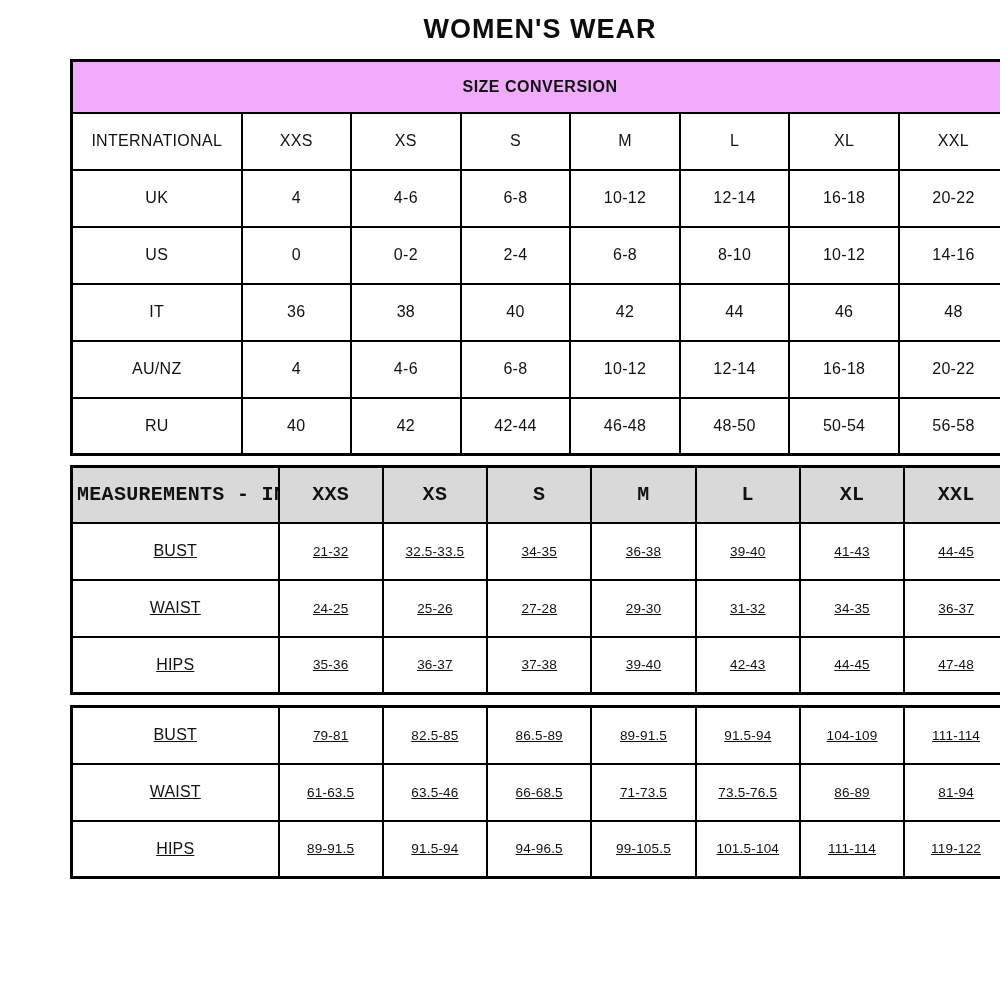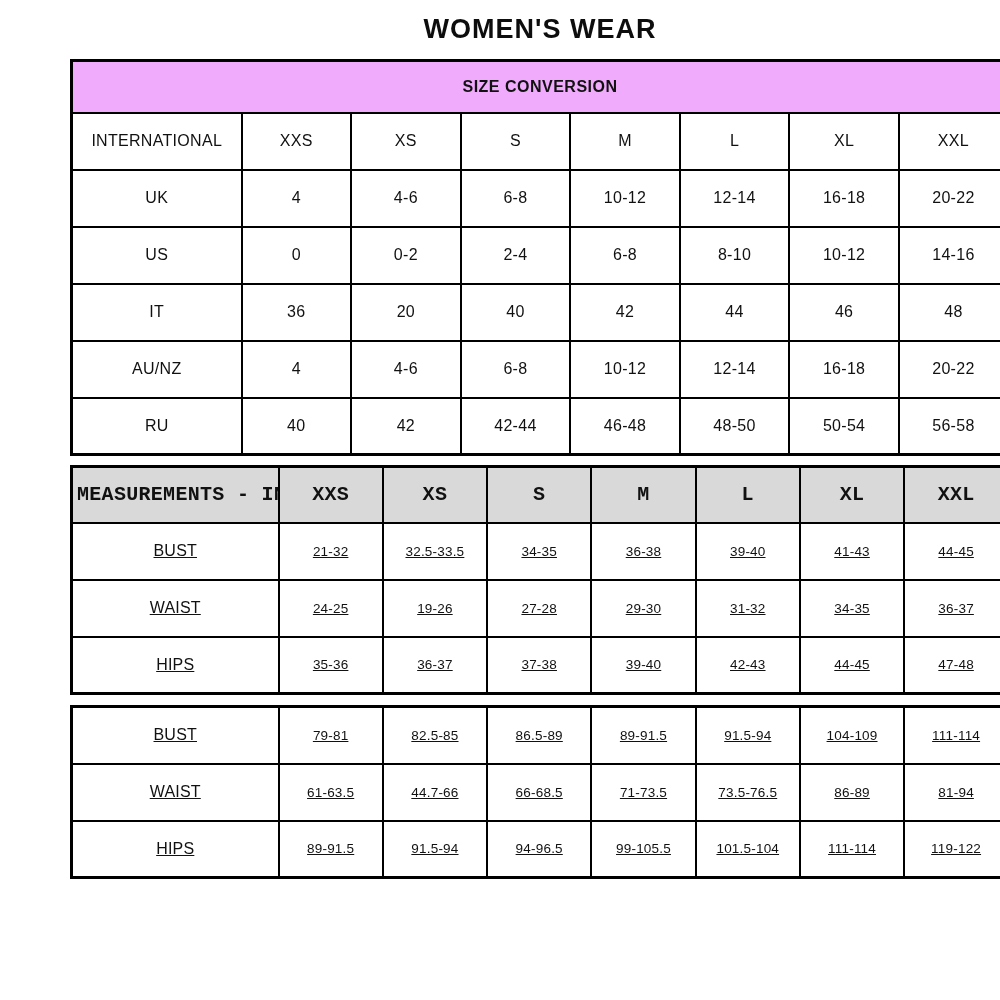--- a/index.html
+++ b/index.html
@@ -113,21 +113,21 @@
       <td>0-2</td>
       <td>2-4</td>
       <td>6-8</td>
       <td>8-10</td>
       <td>10-12</td>
       <td>14-16</td>
     </tr>
     <tr>
       <td class="row-label">IT</td>
       <td>36</td>
-      <td>20</td>
+      <td>38</td>
       <td>40</td>
       <td>42</td>
       <td>44</td>
       <td>46</td>
       <td>48</td>
     </tr>
     <tr>
       <td class="row-label">AU/NZ</td>
       <td>4</td>
       <td>4-6</td>
@@ -178,21 +178,21 @@
       <td>32.5-33.5</td>
       <td>34-35</td>
       <td>36-38</td>
       <td>39-40</td>
       <td>41-43</td>
       <td>44-45</td>
     </tr>
     <tr class="data-row">
       <td class="row-label">WAIST</td>
       <td>24-25</td>
-      <td>19-26</td>
+      <td>25-26</td>
       <td>27-28</td>
       <td>29-30</td>
       <td>31-32</td>
       <td>34-35</td>
       <td>36-37</td>
     </tr>
     <tr class="data-row">
       <td class="row-label">HIPS</td>
       <td>35-36</td>
       <td>36-37</td>
@@ -223,21 +223,21 @@
       <td>82.5-85</td>
       <td>86.5-89</td>
       <td>89-91.5</td>
       <td>91.5-94</td>
       <td>104-109</td>
       <td>111-114</td>
     </tr>
     <tr class="data-row">
       <td class="row-label">WAIST</td>
       <td>61-63.5</td>
-      <td>44.7-66</td>
+      <td>63.5-46</td>
       <td>66-68.5</td>
       <td>71-73.5</td>
       <td>73.5-76.5</td>
       <td>86-89</td>
       <td>81-94</td>
     </tr>
     <tr class="data-row">
       <td class="row-label">HIPS</td>
       <td>89-91.5</td>
       <td>91.5-94</td>

